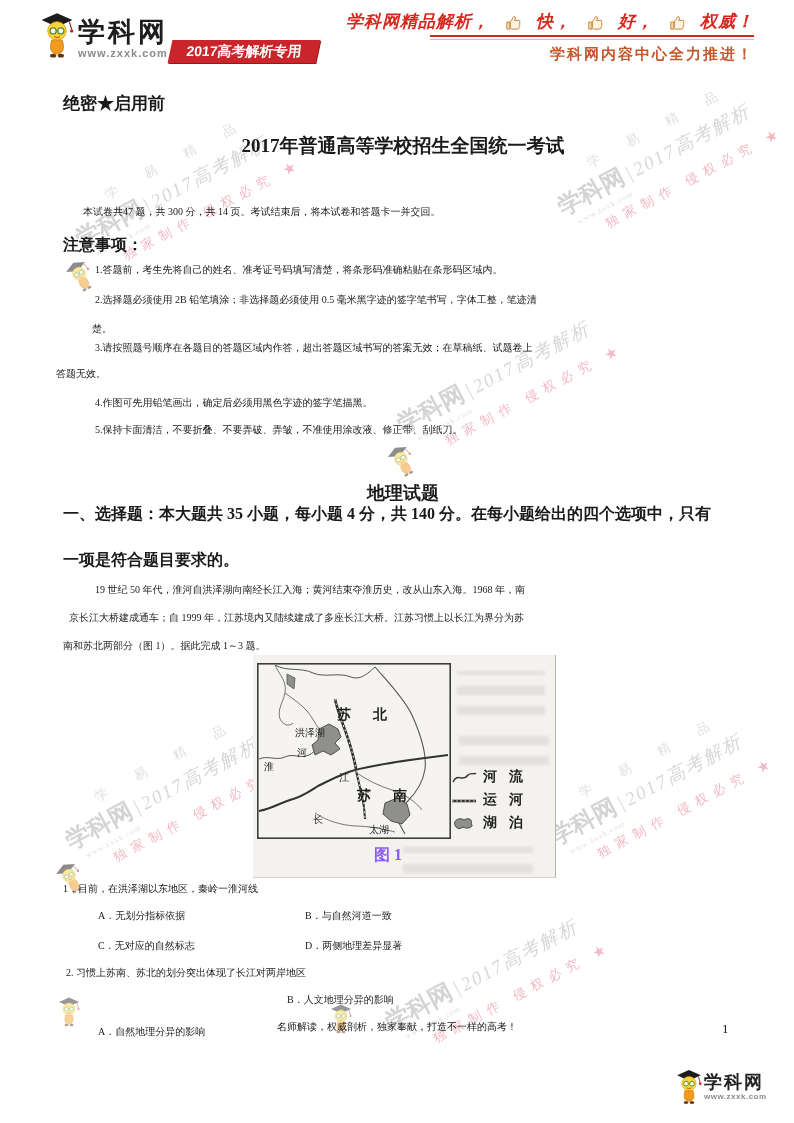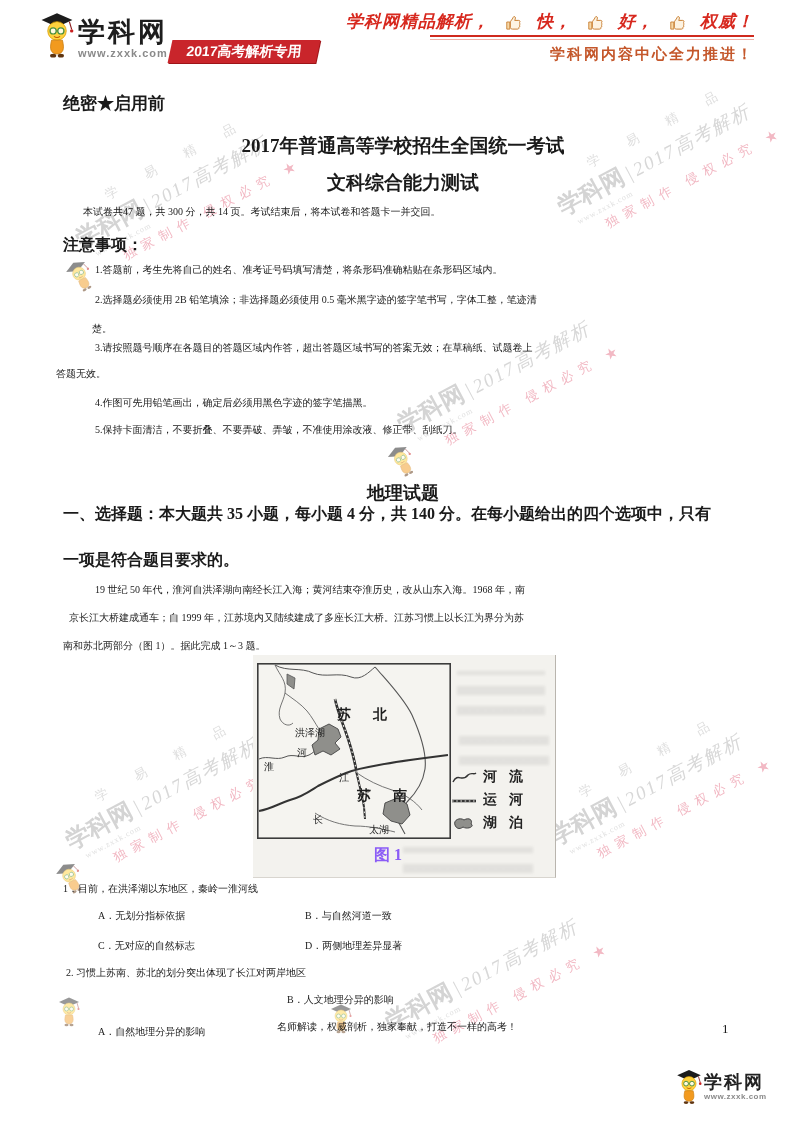--- a/index.html
+++ b/index.html
@@ -199,21 +199,20 @@
         </svg>
       <span>权威！</span>
     </div>
     <div class="slogan-rule"></div>
     <div class="slogan-l2">学科网内容中心全力推进！</div>
   </div>
 
   <div class="abs b" style="left:63px;top:92px;font-size:17px;z-index:1">绝密★启用前</div>
 
   <div class="abs center h19" style="top:133px;z-index:1">2017年普通高等学校招生全国统一考试</div>
-  <div class="abs center h19" style="top:170px;z-index:1">文科综合能力测试</div>
 
   <div class="abs t15" style="left:63px;top:205px;width:668px;text-indent:2em;z-index:1">本试卷共47 题，共 300 分，共 14 页。考试结束后，将本试卷和答题卡一并交回。</div>
 
   <div class="abs b t16" style="left:63px;top:235px;z-index:1">注意事项：</div>
 
   <div class="abs t15" style="left:95px;top:263px;z-index:1">1.答题前，考生先将自己的姓名、准考证号码填写清楚，将条形码准确粘贴在条形码区域内。</div>
   <div class="abs t15" style="left:95px;top:293px;z-index:1">2.选择题必须使用 2B 铅笔填涂；非选择题必须使用 0.5 毫米黑字迹的签字笔书写，字体工整，笔迹清</div>
   <div class="abs t15" style="left:92px;top:322px;z-index:1">楚。</div>
   <div class="abs t15" style="left:95px;top:341px;z-index:1">3.请按照题号顺序在各题目的答题区域内作答，超出答题区域书写的答案无效；在草稿纸、试题卷上</div>
   <div class="abs t15" style="left:56px;top:367px;z-index:1">答题无效。</div>

